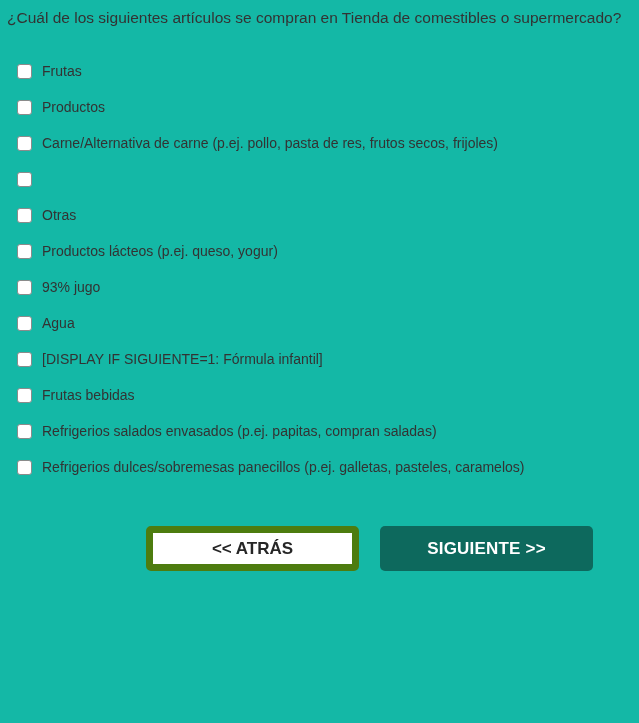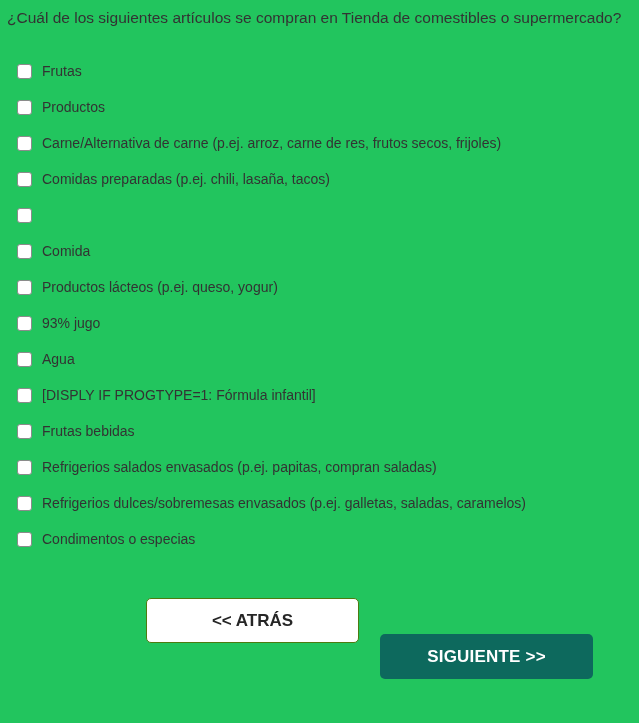--- a/index.html
+++ b/index.html
@@ -4,21 +4,21 @@
 <style>
   html, body {
     margin: 0;
     padding: 0;
     background: #ffffff;
     font-family: "Liberation Sans", "DejaVu Sans", sans-serif;
   }
   .page {
     width: 639px;
     height: 723px;
-    background: #22c55e;
+    background: #14b8a6;
     overflow: hidden;
     box-sizing: border-box;
   }
   .question {
     padding: 8px 8px 0 7px;
     font-size: 15.5px;
     line-height: 20px;
     color: #333333;
   }
   .options {
@@ -61,29 +61,28 @@
     font-weight: 600;
     display: flex;
     align-items: center;
     justify-content: center;
     cursor: pointer;
     box-sizing: border-box;
     user-select: none;
   }
   .btn-back {
     background: #ffffff;
-    border: 1px solid #4d7c0f;
+    border: 7px solid #4d7c0f;
     color: #262626;
   }
   .btn-next {
     background: var(--accent, #0d695d);
     border: none;
     color: #ffffff;
     letter-spacing: 0.2px;
-    margin-top: 36px;
   }
 </style>
 </head>
 <body>
 
 <div class="page">
 
   <div class="question">¿Cuál de los siguientes artículos se compran en Tienda de comestibles o supermercado?</div>
 
   <div class="options" id="options">
@@ -92,78 +91,70 @@
     <span class="option-label">Frutas</span>
   </div>
 
   <div class="option">
     <span class="checkbox"></span>
     <span class="option-label">Productos</span>
   </div>
 
   <div class="option">
     <span class="checkbox"></span>
-    <span class="option-label">Carne/Alternativa de carne (p.ej. arroz, carne de res, frutos secos, frijoles)</span>
+    <span class="option-label">Carne/Alternativa de carne (p.ej. pollo, pasta de res, frutos secos, frijoles)</span>
   </div>
 
-  <div class="option">
-    <span class="checkbox"></span>
-    <span class="option-label">Comidas preparadas (p.ej. chili, lasaña, tacos)</span>
-  </div>
 
 
   <div class="option">
     <span class="checkbox"></span>
   </div>
 
   <div class="option">
     <span class="checkbox"></span>
-    <span class="option-label">Comida</span>
+    <span class="option-label">Otras</span>
   </div>
 
   <div class="option">
     <span class="checkbox"></span>
     <span class="option-label">Productos lácteos (p.ej. queso, yogur)</span>
   </div>
 
   <div class="option">
     <span class="checkbox"></span>
     <span class="option-label">93% jugo</span>
   </div>
 
   <div class="option">
     <span class="checkbox"></span>
     <span class="option-label">Agua</span>
   </div>
 
   <div class="option">
     <span class="checkbox"></span>
-    <span class="option-label">[DISPLY IF PROGTYPE=1: Fórmula infantil]</span>
+    <span class="option-label">[DISPLAY IF SIGUIENTE=1: Fórmula infantil]</span>
   </div>
 
   <div class="option">
     <span class="checkbox"></span>
     <span class="option-label">Frutas bebidas</span>
   </div>
 
 
   <div class="option">
     <span class="checkbox"></span>
     <span class="option-label">Refrigerios salados envasados (p.ej. papitas, compran saladas)</span>
   </div>
 
   <div class="option">
     <span class="checkbox"></span>
-    <span class="option-label">Refrigerios dulces/sobremesas envasados (p.ej. galletas, saladas, caramelos)</span>
+    <span class="option-label">Refrigerios dulces/sobremesas panecillos (p.ej. galletas, pasteles, caramelos)</span>
   </div>
 
-  <div class="option">
-    <span class="checkbox"></span>
-    <span class="option-label">Condimentos o especias</span>
-  </div>
 </div>
 
   <div class="button-row">
     <button class="btn btn-back">&lt;&lt; ATRÁS</button>
     <button class="btn btn-next">SIGUIENTE &gt;&gt;</button>
   </div>
 
 </div>
 
 </body></html>

